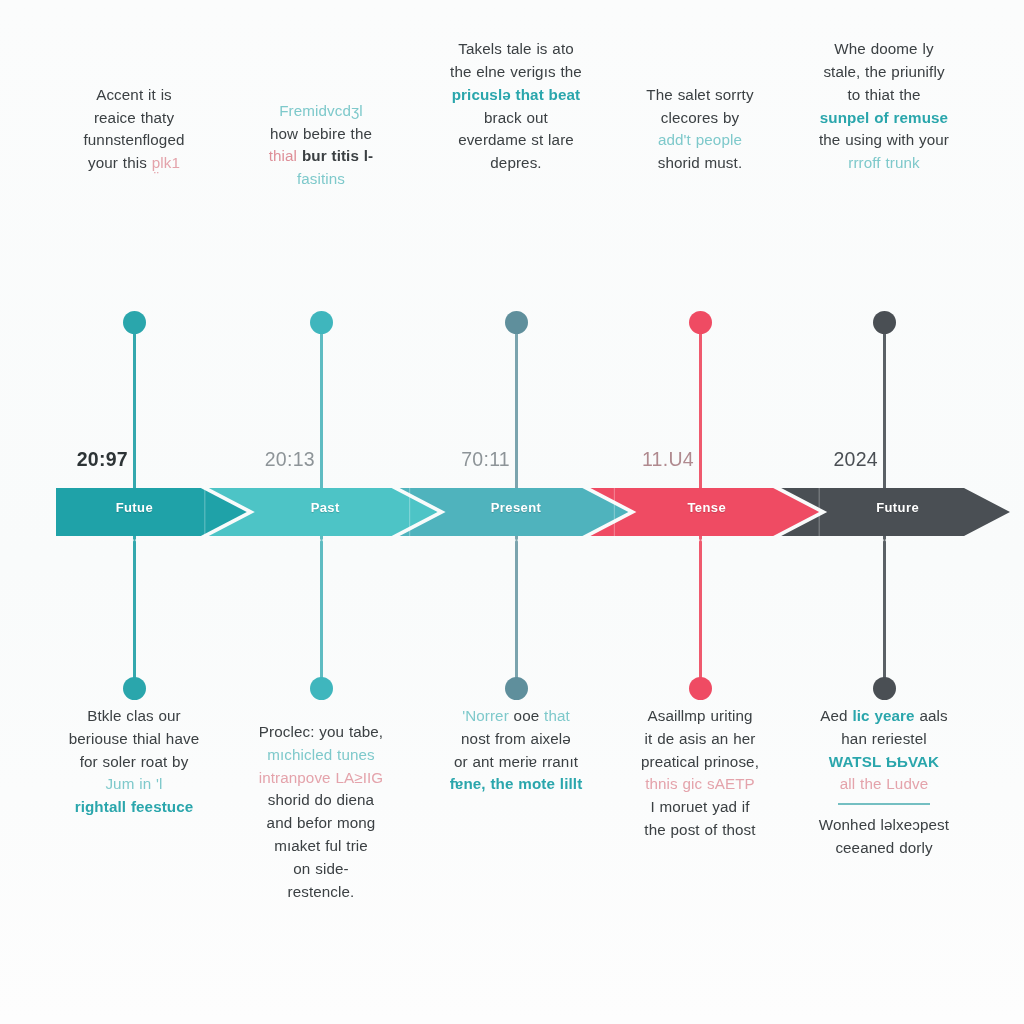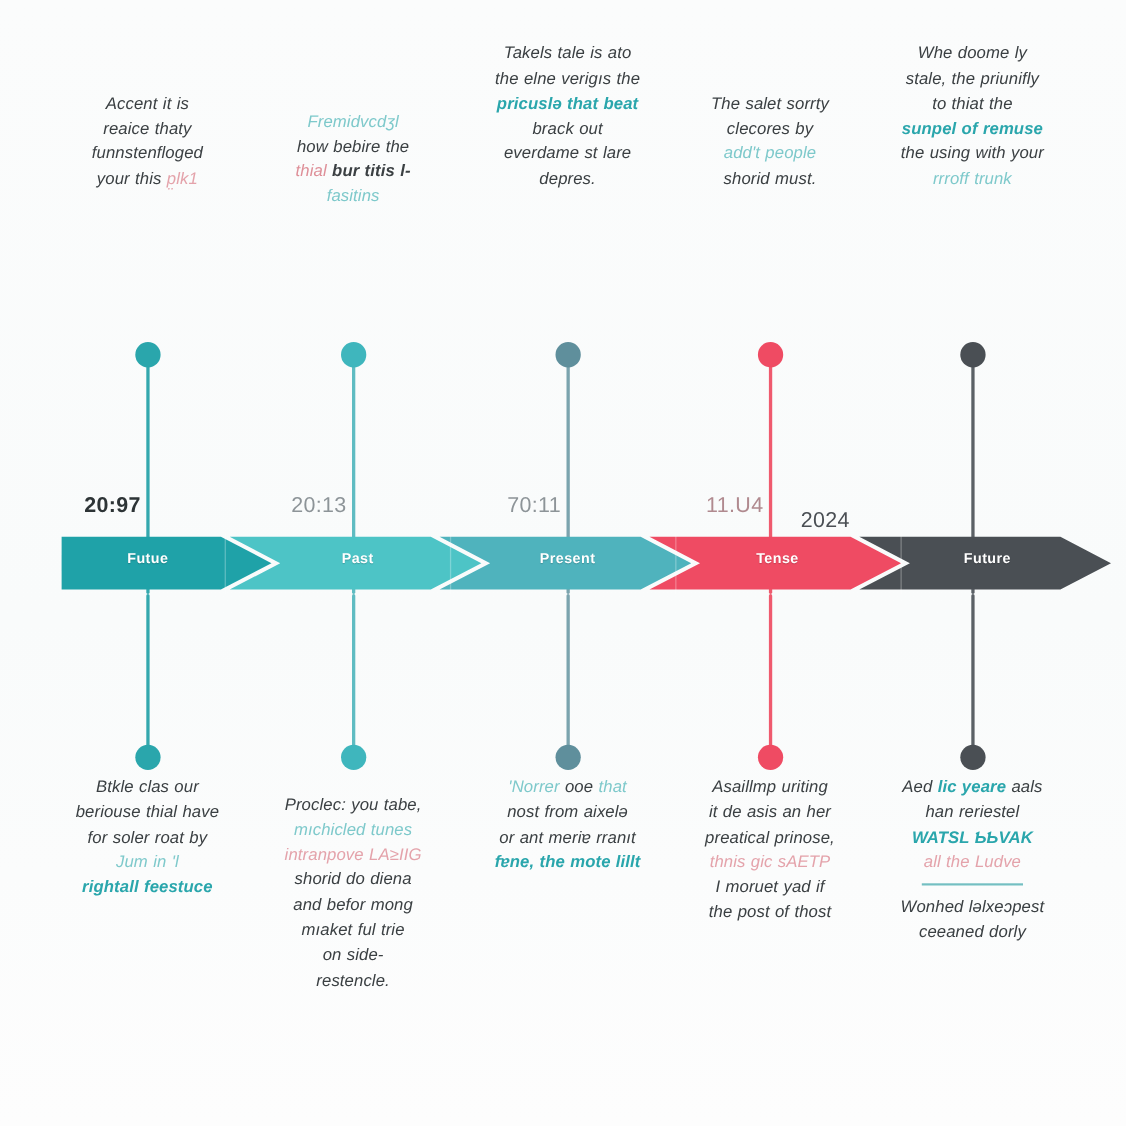--- a/index.html
+++ b/index.html
@@ -29,21 +29,20 @@
     width: 1024px; height: 1024px;
     background: linear-gradient(180deg, #fbfcfc 0%, #f9fbfb 55%, #fdfdfd 100%);
   }
 
   
   .col {
     position: absolute;
     top: 0;
     width: 204.8px;
     height: 891px;
-    font-style: italic;
   }
   .col-0 { left: 0px; }
   .col-1 { left: 204.8px; }
   .col-2 { left: 409.6px; }
   .col-3 { left: 614.4px; }
   .col-4 { left: 819.2px; }
 
   
   .tblock {
     position: absolute;
@@ -234,21 +233,21 @@
           <div><span>ceeaned dorly</span></div>
         </div>
       </div>
     </div>
 
   <div id="years">
       <div class="year" style="left: -22px; text-align: right; color: rgb(45, 52, 54); font-weight: bold;">20:97</div>
       <div class="year" style="left: 165px; text-align: right; color: rgb(141, 148, 152);">20:13</div>
       <div class="year" style="left: 360px; text-align: right; color: rgb(141, 148, 152);">70:11</div>
       <div class="year" style="left: 544px; text-align: right; color: rgb(176, 138, 143);">11.U4</div>
-      <div class="year" style="left: 728px; text-align: left; color: rgb(74, 79, 84); margin-top: 14px;">2024</div>
+      <div class="year" style="left: 728px; text-align: right; color: rgb(74, 79, 84);">2024</div>
     </div>
 
   <div class="band">
     <svg class="arrow-svg" id="arrow-svg" width="1024" height="56" viewBox="0 0 1024 56">
         <polygon points="56,4 200.8,4 246.8,28 200.8,52 56,52" fill="#1fa2a8"></polygon>
         <polygon points="208.8,4 391.6,4 437.6,28 391.6,52 208.8,52 254.8,28" fill="#4dc4c6"></polygon>
         <polygon points="399.6,4 582.4000000000001,4 628.4000000000001,28 582.4000000000001,52 399.6,52 445.6,28" fill="#4fb3bd"></polygon>
         <polygon points="590.4000000000001,4 773.2,4 819.2,28 773.2,52 590.4000000000001,52 636.4000000000001,28" fill="#ef4b63"></polygon>
         <polygon points="781.2,4 964,4 1010,28 964,52 781.2,52 827.2,28" fill="#4a4f54"></polygon>
         <line x1="204.8" y1="0" x2="204.8" y2="56" stroke="rgba(255,255,255,0.28)" stroke-width="1.2"></line>

